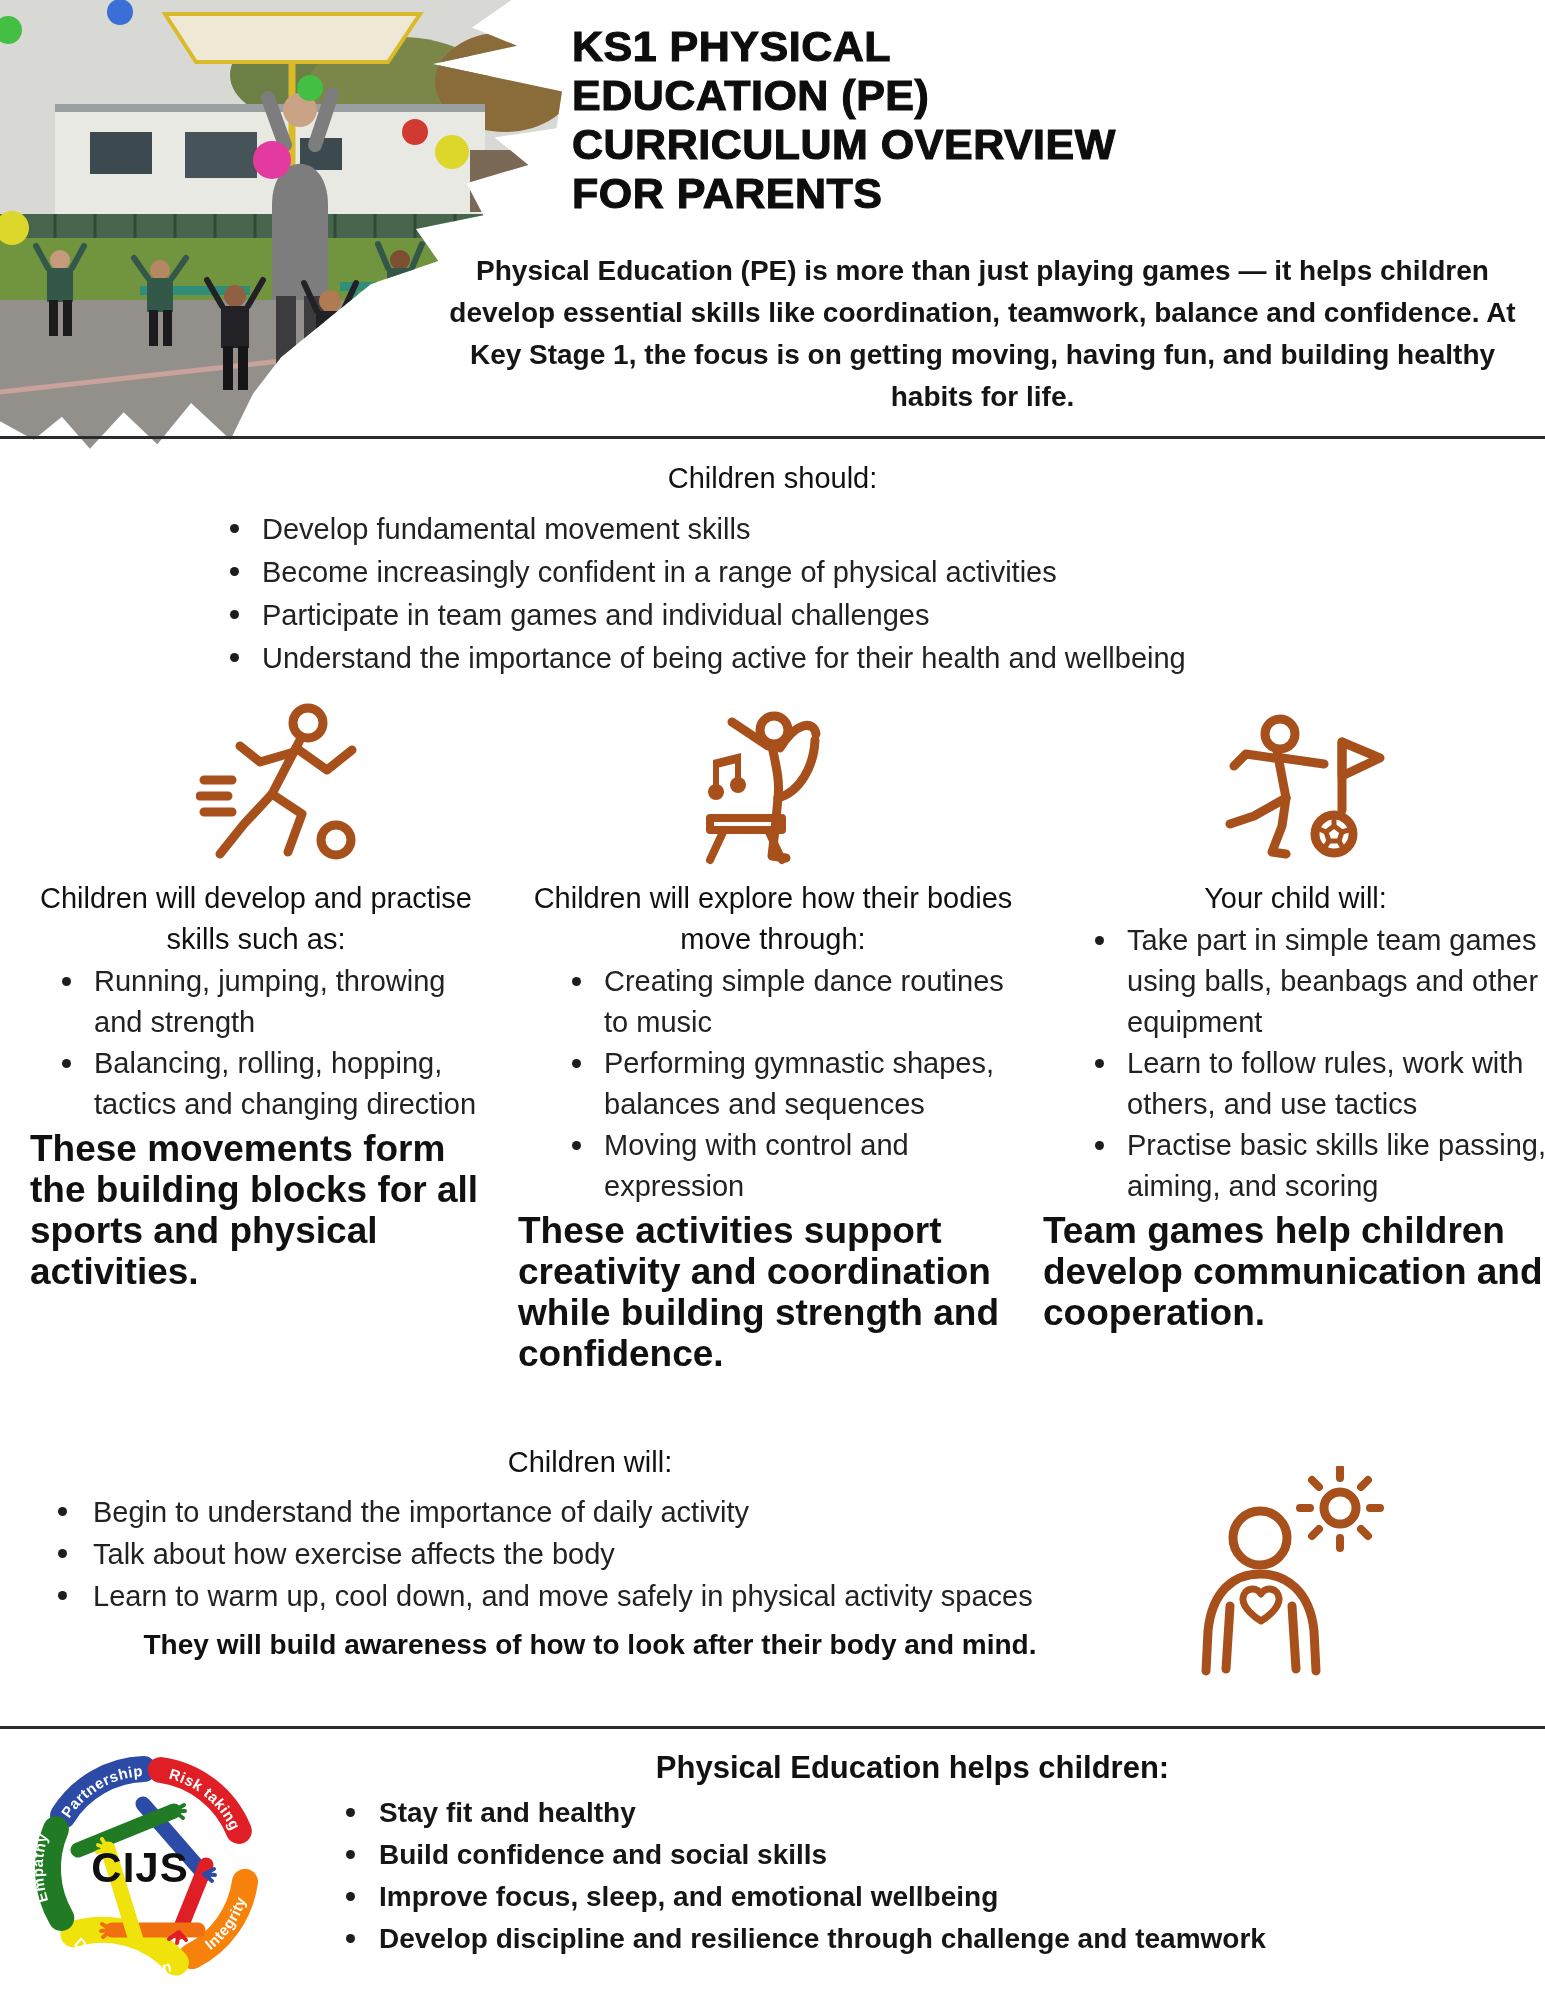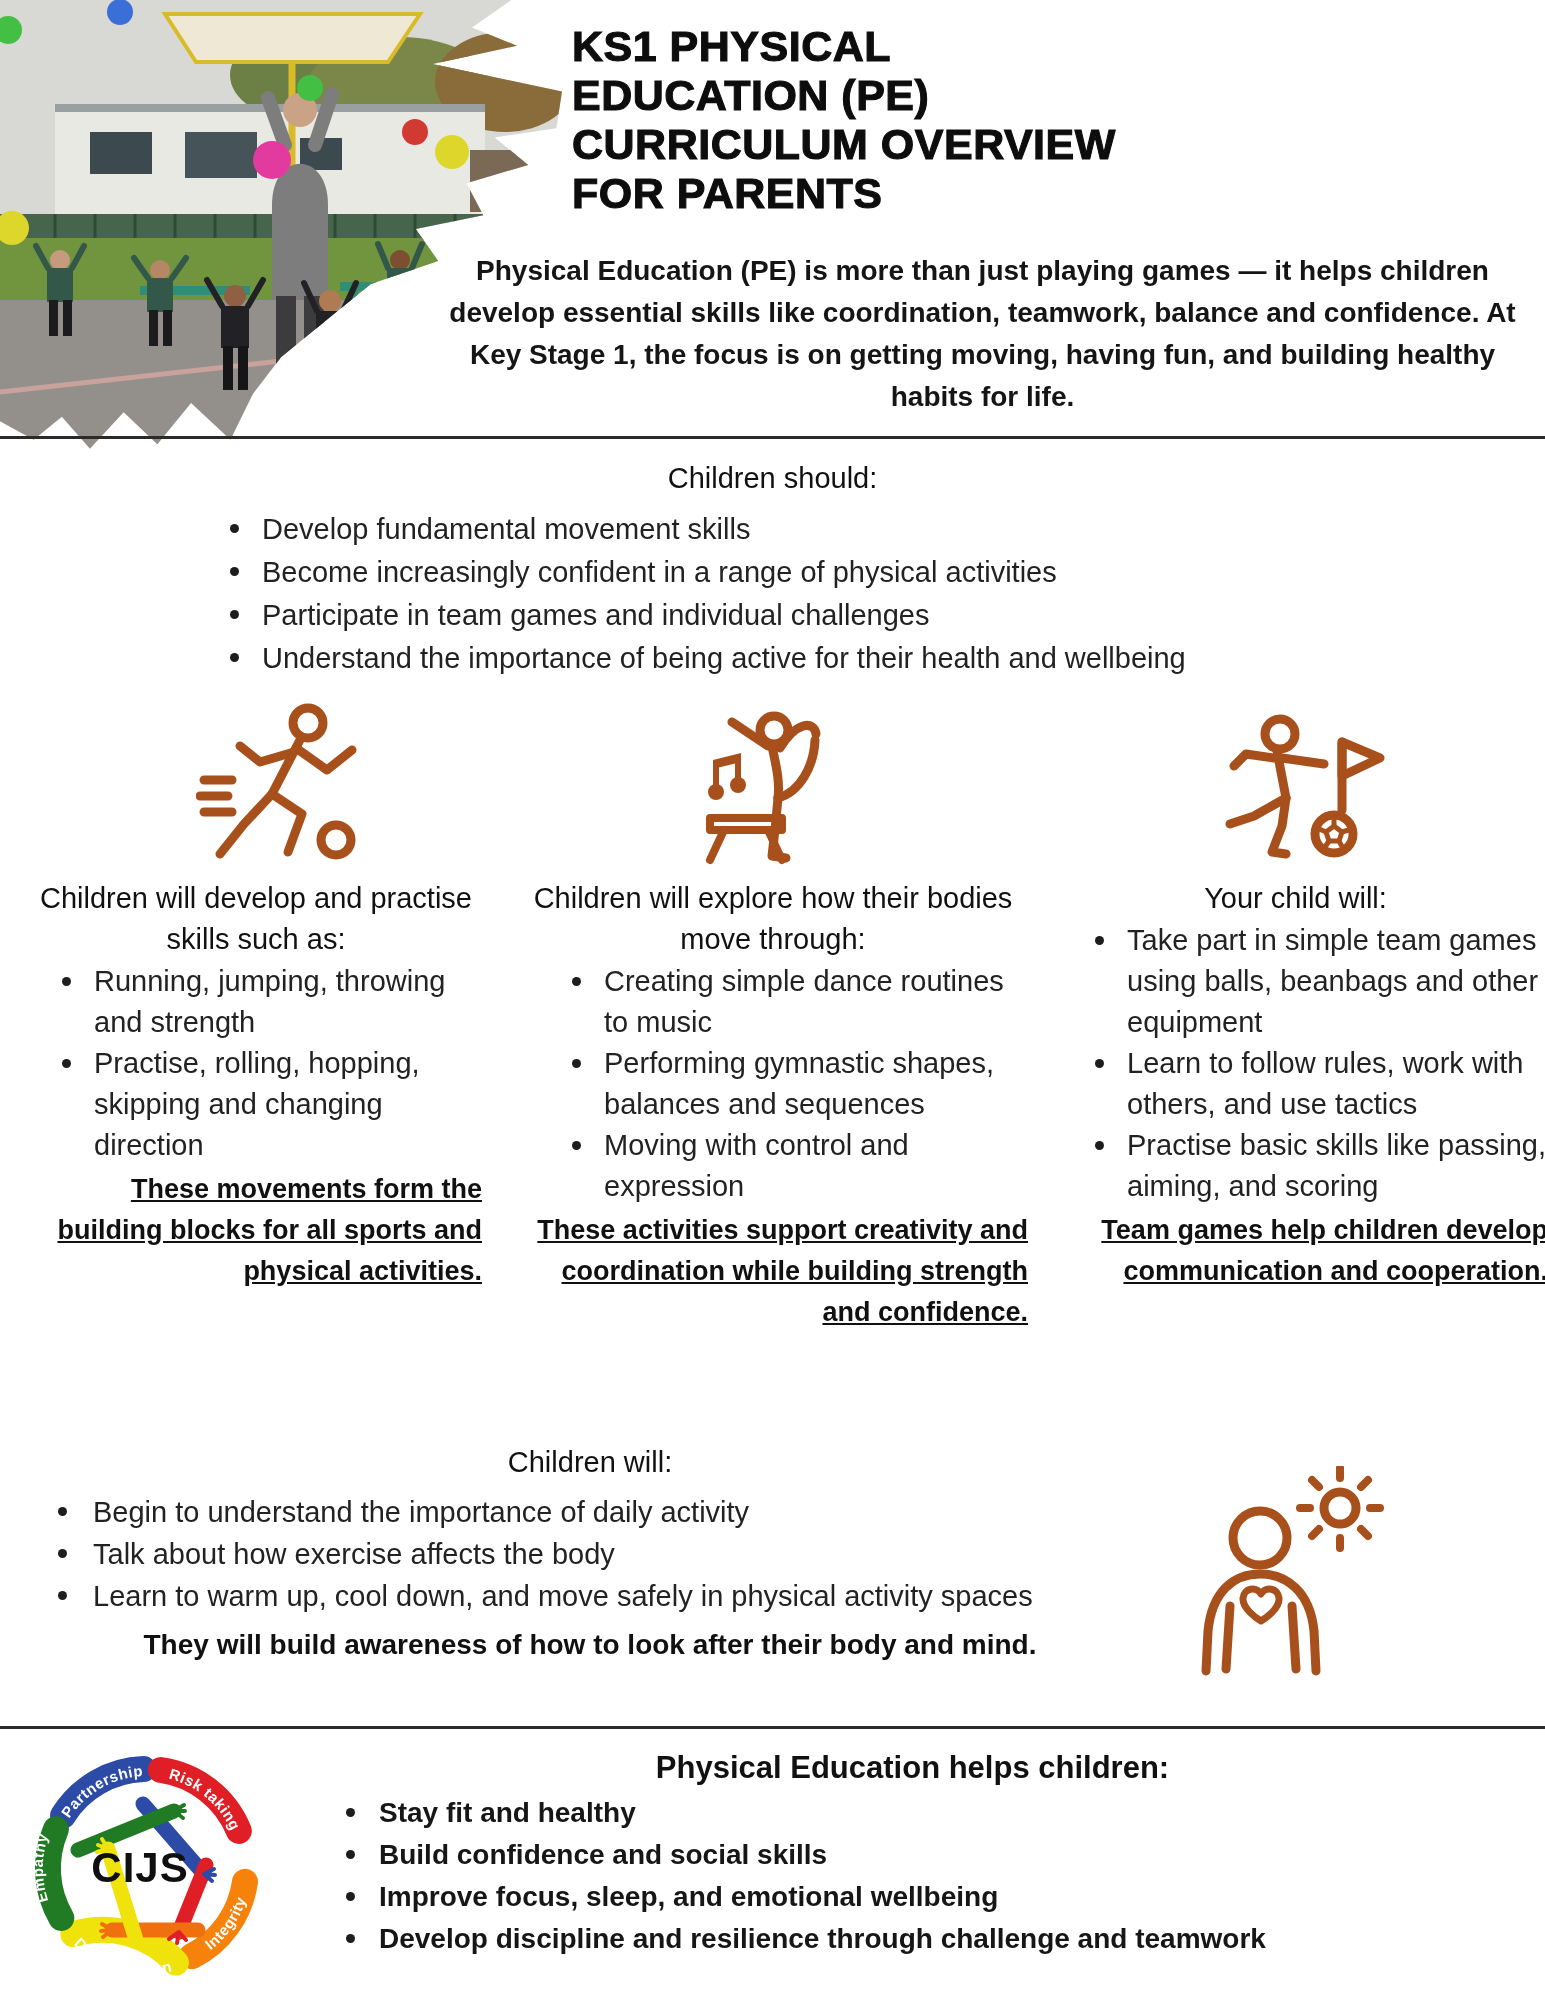--- a/index.html
+++ b/index.html
@@ -33,21 +33,21 @@
   .icon-box{position:absolute;}
 
   .col{position:absolute;top:878px;}
   .col1{left:30px;width:452px;}
   .col2{left:518px;width:510px;}
   .col3{left:1043px;width:505px;}
   .col .col-heading{font-size:29px;font-weight:400;line-height:41px;text-align:center;color:#111;}
   .col ul{font-size:29px;line-height:41px;color:#222;margin-top:1px;}
   .col1 ul{padding-left:32px;} .col2 ul{padding-left:54px;} .col3 ul{padding-left:52px;}
   .col .dot{margin-right:23px;margin-top:15px;}
-  .col .col-footer{font-size:27px;line-height:41px;font-weight:700;text-align:right;color:#111;margin-top:3px;text-decoration:underline;}
+  .col .col-footer{font-size:37px;line-height:41px;font-weight:700;text-align:left;color:#111;margin-top:3px;}
 
   .children-will{position:absolute;top:1446px;left:40px;width:1100px;}
   .children-will ul{margin:12px 0 0 18px;font-size:29px;line-height:42px;color:#222;}
   .children-will .dot{margin-right:26px;margin-top:15px;}
   .children-will .cw-footer{font-size:28px;line-height:40px;font-weight:700;text-align:center;color:#111;margin-top:8px;}
 
   .health-icon{position:absolute;left:1168px;top:1466px;}
 
   .logo{position:absolute;left:26px;top:1747px;}
   .benefits-heading{position:absolute;top:1750px;left:280px;right:0;font-size:31px;font-weight:700;text-align:center;color:#111;}
@@ -266,21 +266,21 @@
 
   <div class="col col1">
     <div class="col-heading">Children will develop and practise skills such as:</div>
     <ul class="blist">
         <li>
           <span class="dot"></span>
           <span class="li-text">Running, jumping, throwing and strength</span>
         </li>
         <li>
           <span class="dot"></span>
-          <span class="li-text">Practise, rolling, hopping, skipping and changing direction</span>
+          <span class="li-text">Balancing, rolling, hopping, tactics and changing direction</span>
         </li>
       </ul>
     <div class="col-footer">These movements form the building blocks for all sports and physical activities.</div>
   </div>
 
   <div class="col col2">
     <div class="col-heading">Children will explore how their bodies move through:</div>
     <ul class="blist">
         <li>
           <span class="dot"></span>

